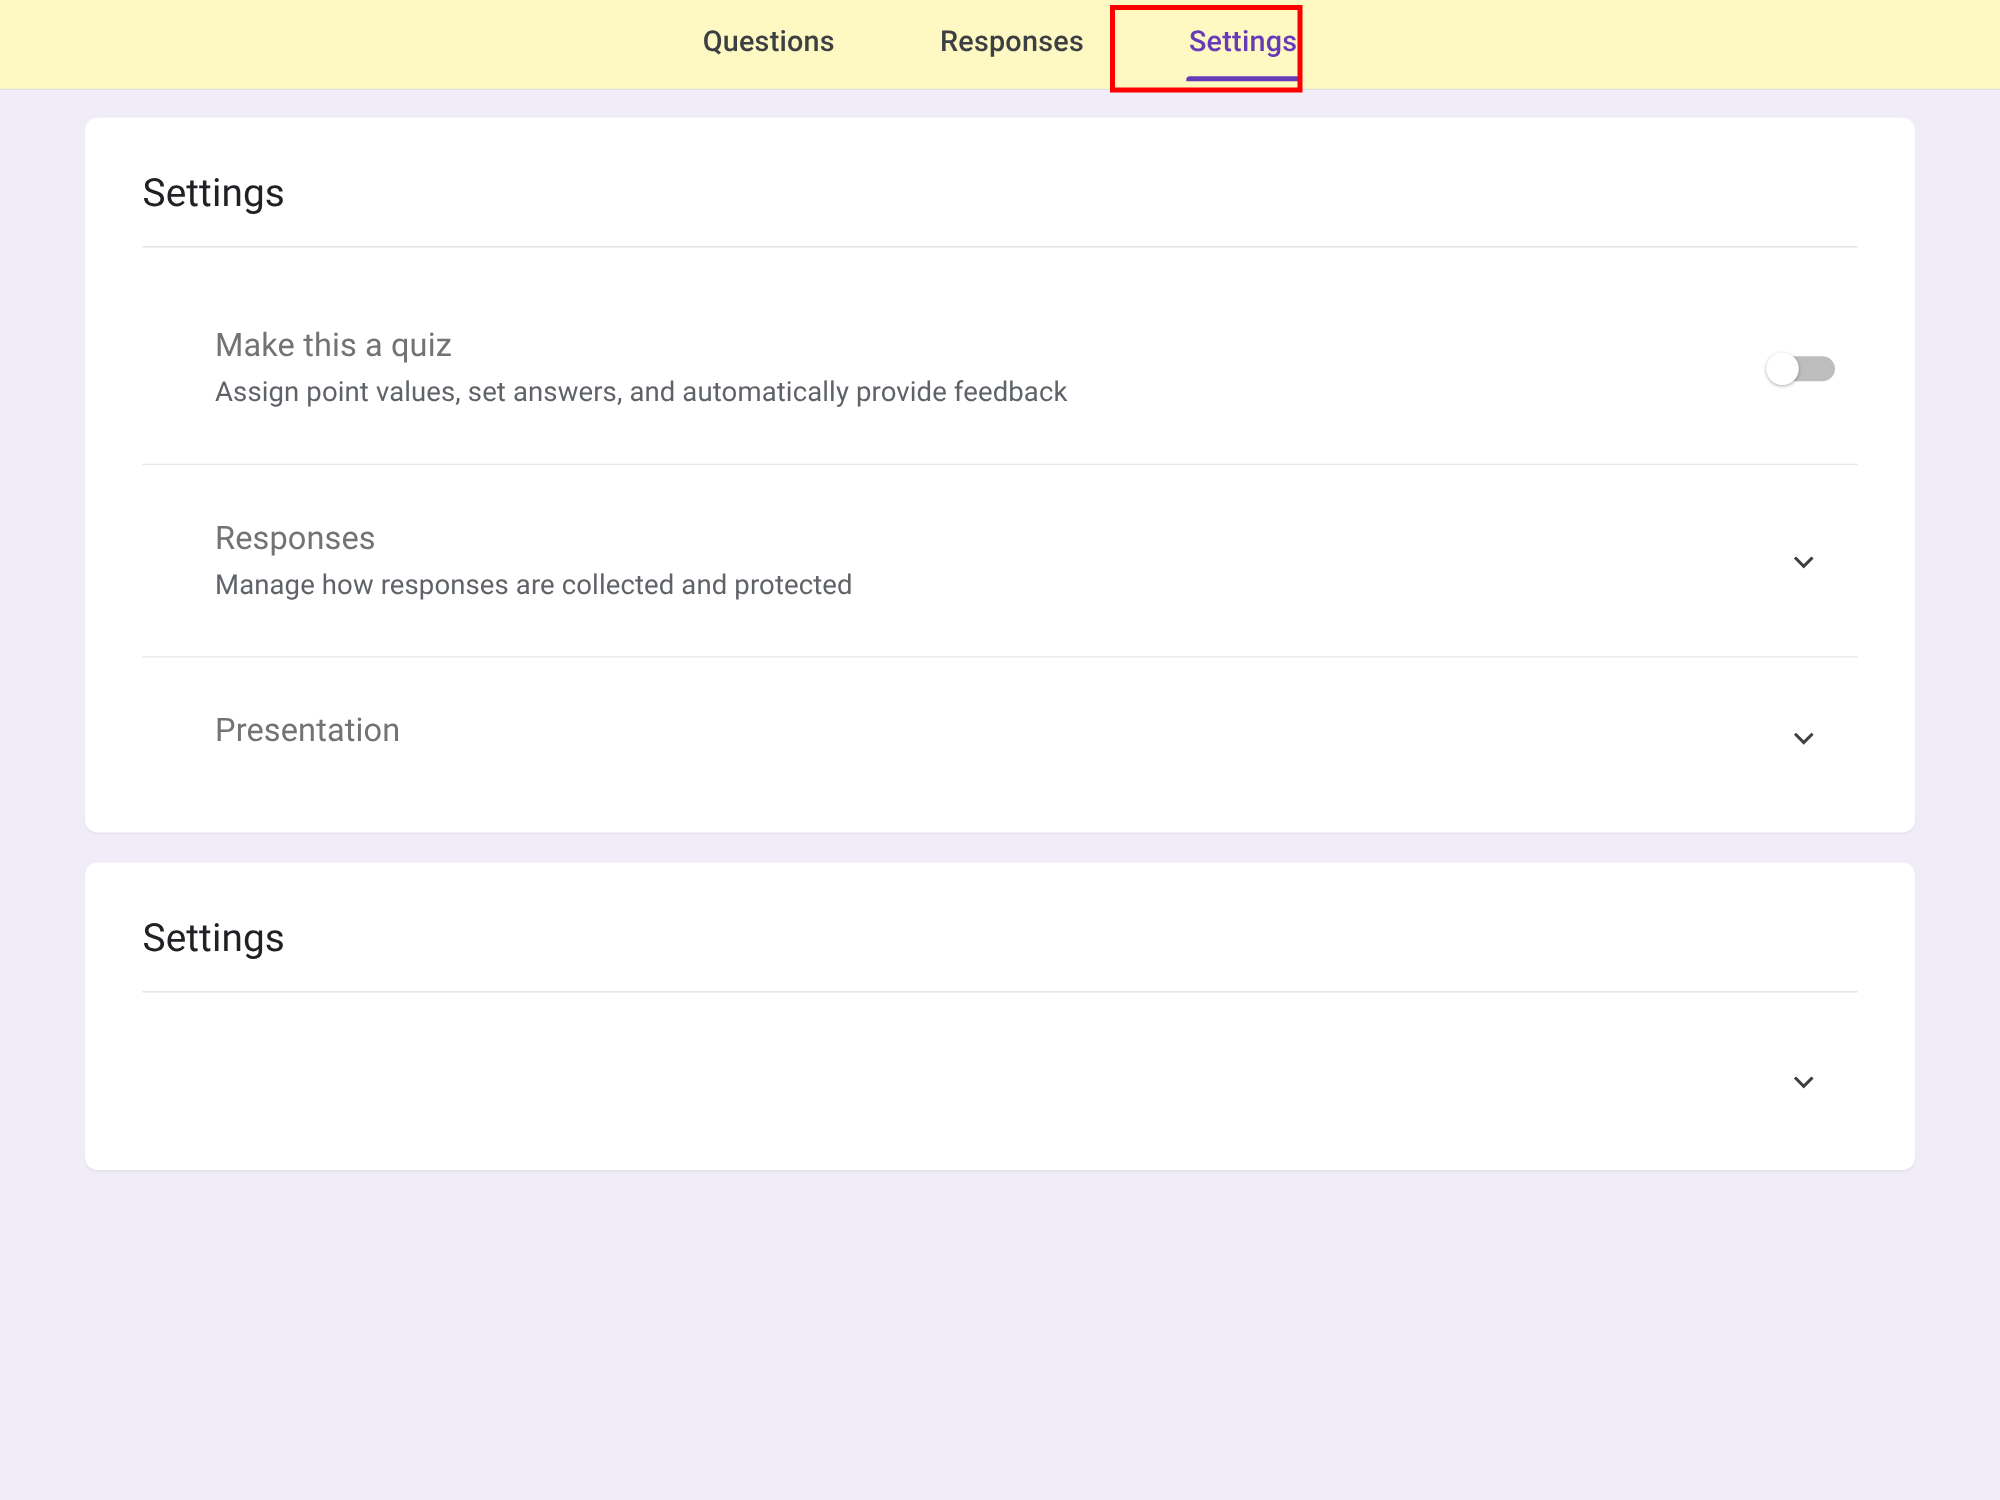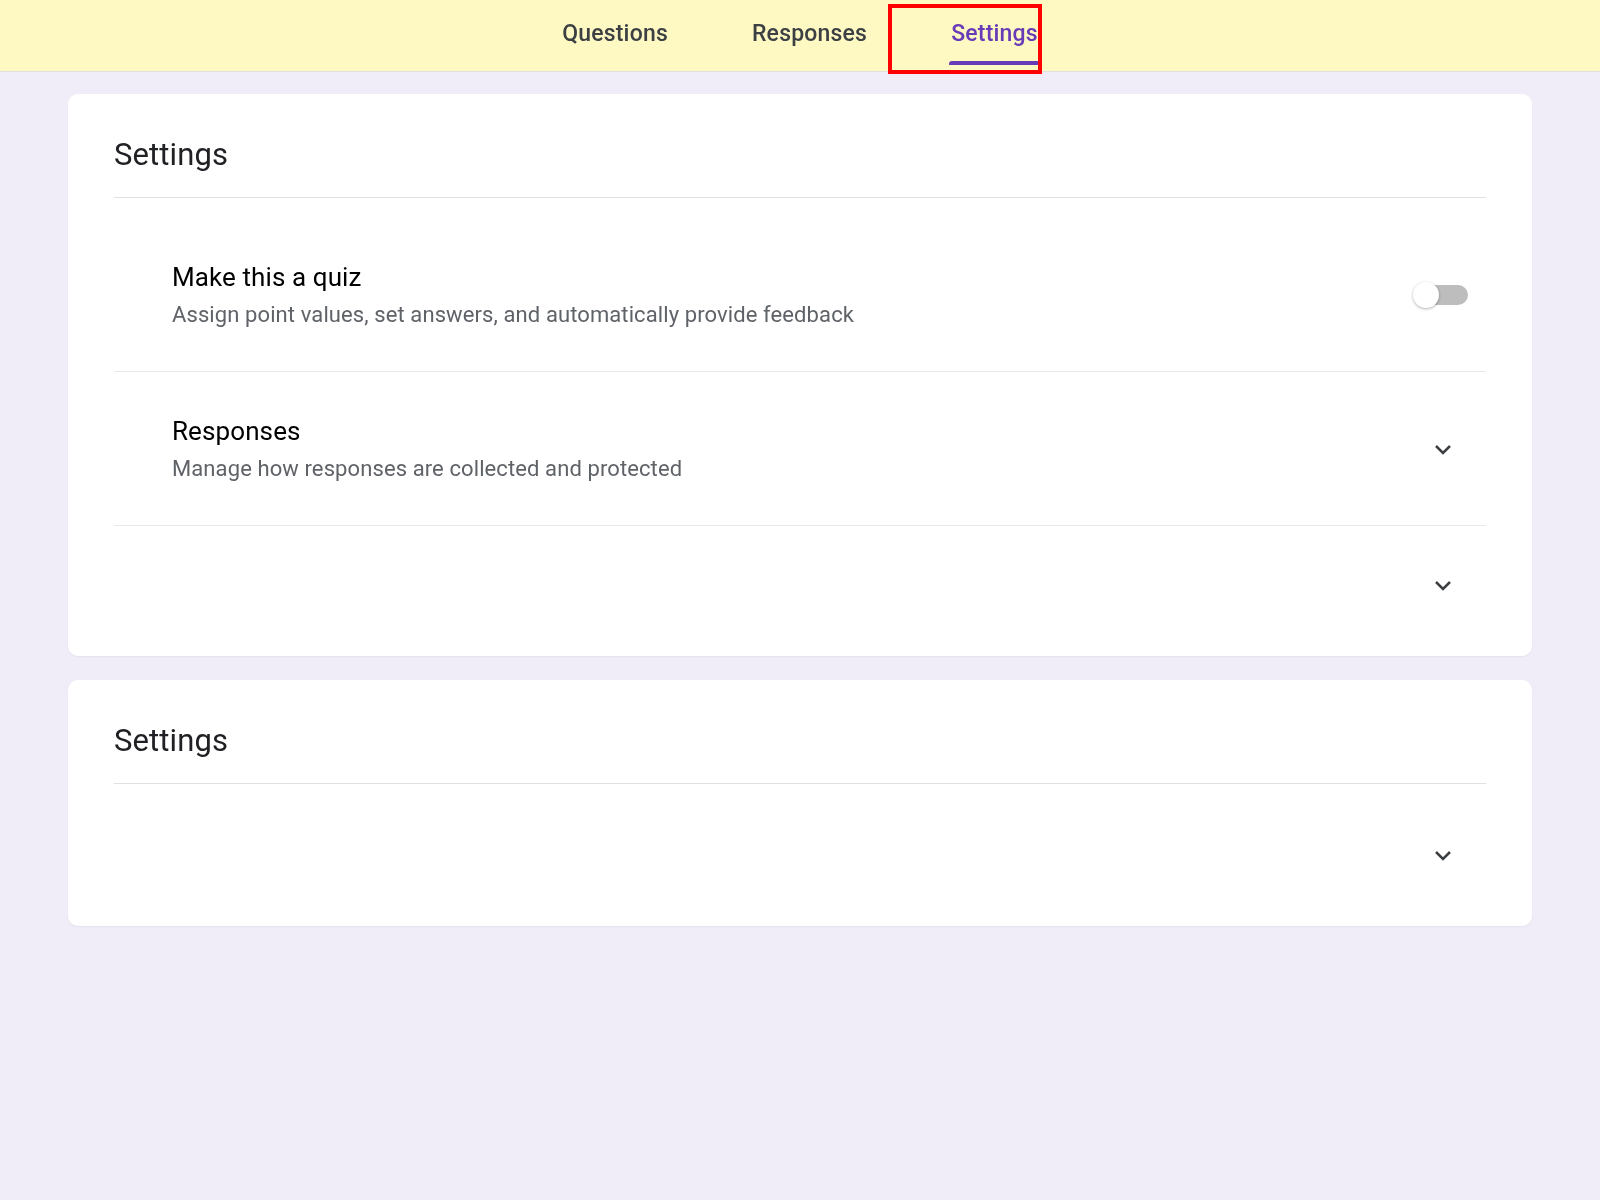--- a/index.html
+++ b/index.html
@@ -76,21 +76,21 @@
     }
     .setting-row:last-child {
       border-bottom: none;
       padding-bottom: 10px;
     }
     .setting-text {
       flex: 1;
     }
     .setting-title {
       font-size: 26px;
-      color: #000000;
+      color: #737373;
       font-weight: 400;
       margin-bottom: 10px;
       letter-spacing: 0.1px;
     }
     .setting-description {
       font-size: 22px;
       color: #5f6368;
       font-weight: 400;
       letter-spacing: 0.1px;
     }
@@ -163,20 +163,21 @@
       </div>
       <div class="chevron-icon">
         <svg viewBox="0 0 24 24">
             <polyline points="5 9 12 16 19 9"></polyline>
           </svg>
       </div>
     </div>
 
     <div class="setting-row">
       <div class="setting-text">
+        <div class="setting-title">Presentation</div>
       </div>
       <div class="chevron-icon">
         <svg viewBox="0 0 24 24">
             <polyline points="5 9 12 16 19 9"></polyline>
           </svg>
       </div>
     </div>
   </div>
 
   <div class="card">

